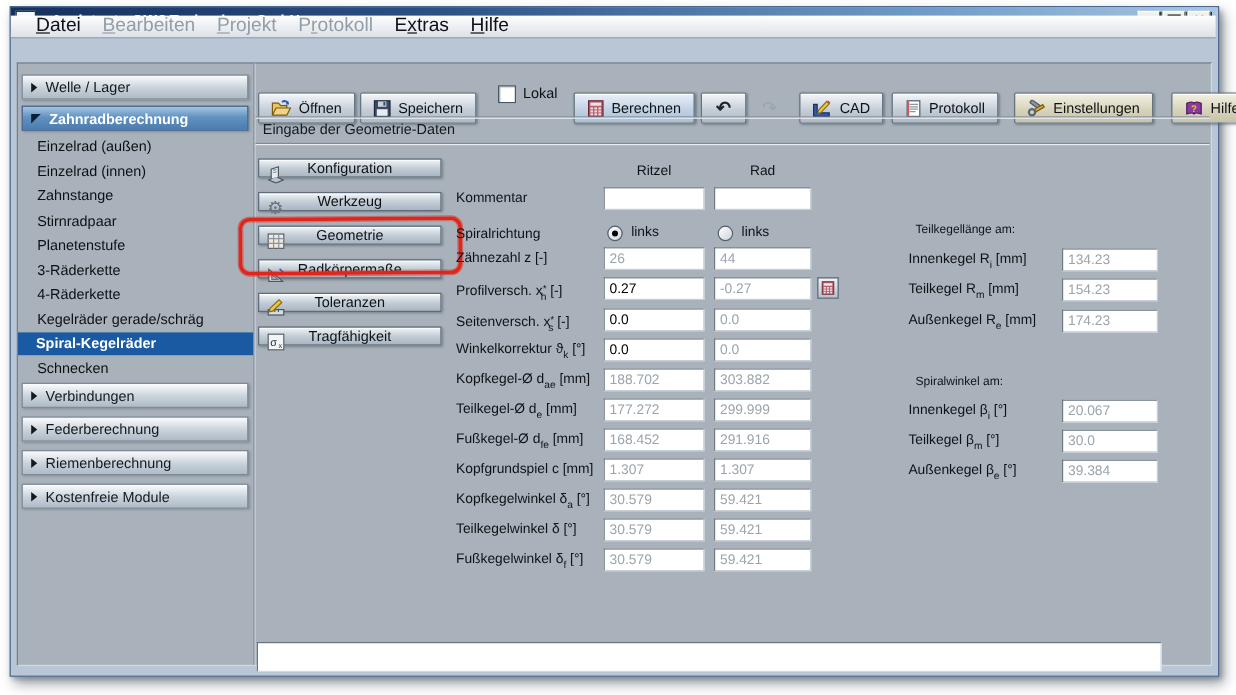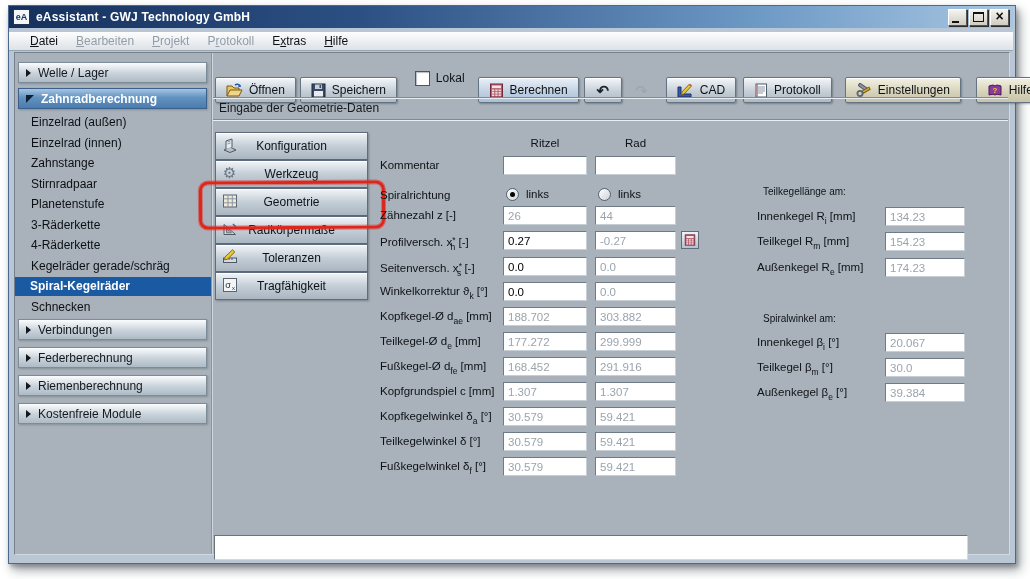--- a/index.html
+++ b/index.html
@@ -15,23 +15,23 @@
   .title-icon{width:15px;height:14px;background:#f4f6f8;border:1px solid #24344c;color:#14386c;
               font-size:9px;font-weight:bold;display:flex;align-items:center;justify-content:center;flex:0 0 auto;}
   .title-text{color:#fff;font-weight:bold;font-size:12px;letter-spacing:.2px;}
   .win-controls{margin-left:auto;display:flex;gap:2px;padding-right:4px;}
   .win-btn{width:17px;height:15px;background:linear-gradient(180deg,#f4f3ee,#cfccc2);position:relative;
            border:1px solid #58534a;border-top-color:#fff;border-left-color:#fff;box-shadow:1px 1px 0 #2c2c2c;}
   .win-btn.min::after{content:"";position:absolute;left:3px;right:7px;bottom:2px;border-bottom:2px solid #101010;}
   .win-btn.max::after{content:"";position:absolute;left:3px;right:3px;top:2px;bottom:3px;border:1px solid #101010;border-top-width:2px;}
   .win-btn.cls::after{content:"×";position:absolute;left:0;right:0;top:-2px;text-align:center;font-size:14px;font-weight:bold;color:#101010;}
 
-  .menubar{position:absolute;left:9px;top:32px;width:1004px;height:19px;box-sizing:border-box;
+  .menubar{position:absolute;left:9px;top:13px;width:1004px;height:19px;box-sizing:border-box;
            background:linear-gradient(180deg,#fdfdfe,#dde2e7);border-bottom:1px solid #98a4b0;
-           display:flex;align-items:center;padding-left:12px;font-size:12px;}
+           display:flex;align-items:center;padding-left:12px;font-size:16px;}
   .menu-item{padding:0 9px;color:#0e1216;}
   .menu-item.disabled{color:#939da7;}
   .menu-item u{text-decoration:underline;}
 
   .content{position:absolute;left:14px;top:52px;width:996px;height:503px;background:#a9b2ba;
            border:1px solid #74808c;border-bottom-color:#d2d9df;border-right-color:#d2d9df;box-sizing:border-box;}
 
   
   .sidebar-sep{position:absolute;left:211px;top:53px;width:1px;height:501px;background:#8894a0;box-shadow:1px 0 0 #cfd6dc;}
   .side-head{position:absolute;left:18px;width:189px;height:21px;box-sizing:border-box;
@@ -56,21 +56,21 @@
   .tbtn.flat{background:transparent;border-color:transparent;box-shadow:none;}
   .glyph{font-size:15px;line-height:15px;font-weight:bold;color:#1c2430;}
   .glyph.dim{color:#9aa4ae;font-weight:normal;}
   .checkwrap{display:inline-flex;align-items:center;gap:6px;font-size:12px;color:#0e1216;}
   .checkbox{width:13px;height:13px;background:#fff;border:1px solid #4a5662;box-shadow:inset 1px 1px 1px rgba(80,90,100,.4);}
 
   .hsep{position:absolute;left:213px;width:795px;height:0;border-top:1px solid #7e8a96;border-bottom:1px solid #e8edf2;}
   .status{position:absolute;left:219px;top:101px;font-size:12px;color:#14181c;text-align:center;}
 
   
-  .sbtn{position:absolute;left:215px;width:153px;height:28px;box-sizing:border-box;
+  .sbtn{position:absolute;left:215px;width:153px;height:16px;box-sizing:border-box;
         background:linear-gradient(180deg,#f2f5f8,#c4ced7 50%,#a9b5c0);
         border:1px solid #5e6c7c;display:flex;align-items:center;justify-content:center;
         font-size:12px;color:#0e1216;box-shadow:inset 0 1px 0 #fff,1px 1px 2px rgba(30,40,50,.35);}
   .sbtn .icon{position:absolute;left:5px;top:3px;width:17px;height:17px;display:flex;align-items:center;justify-content:center;}
   .red-rect{position:absolute;left:199px;top:181px;width:180px;height:42px;border:3px solid #e0251b;
             border-radius:9px;transform:rotate(-0.4deg);
             box-shadow:0 0 0 1px rgba(224,37,27,.5),inset 0 0 0 1px rgba(224,37,27,.4);pointer-events:none;}
 
   
   .frow{position:absolute;left:0;width:1010px;height:19px;}

